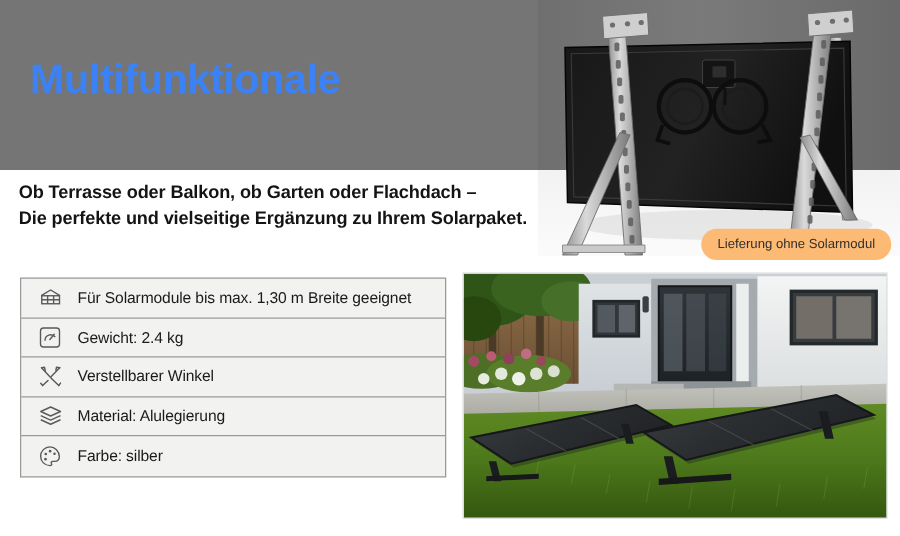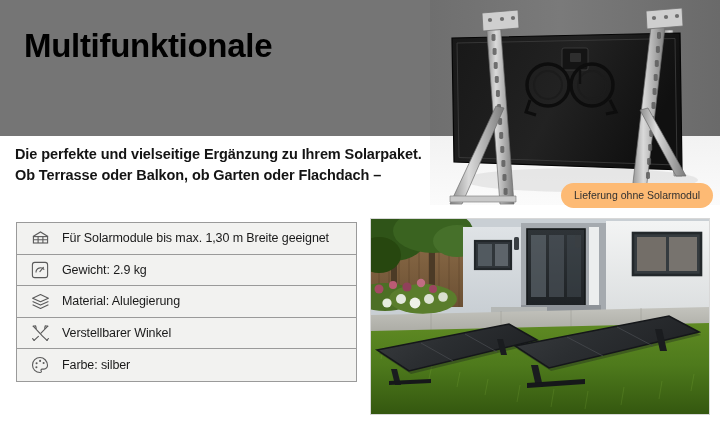--- a/index.html
+++ b/index.html
@@ -11,22 +11,22 @@
     -webkit-font-smoothing:antialiased;
   }
   .page{position:relative;width:720px;height:429px;background:#fff;overflow:hidden;}
 
   
   .header-band{
     position:absolute;left:0;top:0;width:720px;height:136px;
     background:#757575;
   }
   .headline{
-    position:absolute;left:24px;top:26px;width:430px;
-    color:#000000;font-size:33px;line-height:40px;font-weight:bold;
+    position:absolute;left:24px;top:43px;width:430px;
+    color:#3b82f6;font-size:33px;line-height:40px;font-weight:bold;
     letter-spacing:-0.3px;
   }
   .headline-l2{display:block;}
 
   
   .subhead{
     position:absolute;left:15px;top:144px;width:430px;
     color:#141414;font-size:14.5px;line-height:21px;font-weight:bold;
     letter-spacing:-0.1px;
   }
@@ -186,22 +186,22 @@
         <circle cx="247" cy="16" r="2.1" fill="#6e6e6e"></circle>
       </g>
 
       <polygon points="246,176 256,176 218,108 210,110" fill="url(#railGrad)" stroke="#6a6a6a" stroke-width="0.7"></polygon>
     </svg>
   </div>
 
   <div class="badge">Lieferung ohne Solarmodul</div>
 
   <div class="subhead">
+    <span>Ob Terrasse oder Balkon, ob Garten oder Flachdach –</span>
     <span>Die perfekte und vielseitige Ergänzung zu Ihrem Solarpaket.</span>
-    <span>Ob Terrasse oder Balkon, ob Garten oder Flachdach –</span>
   </div>
 
   <div class="features">
 
     <div class="feature-row">
       <span class="feature-icon">
         <svg width="19" height="16" viewBox="0 0 19 16" fill="none" stroke="currentColor" stroke-width="1.1">
           <path d="M2 6.5 L9.5 2 L17 6.5"></path>
           <rect x="2.4" y="6.6" width="14.2" height="6.4"></rect>
           <path d="M2.4 9.8 H16.6 M7.1 6.6 V13 M11.9 6.6 V13"></path>
@@ -212,48 +212,48 @@
 
 
     <div class="feature-row">
       <span class="feature-icon">
         <svg width="18" height="18" viewBox="0 0 18 18" fill="none" stroke="currentColor" stroke-width="1.1">
           <rect x="1.4" y="1.4" width="15.2" height="15.2" rx="2.4"></rect>
           <path d="M5 11.6 A4.6 4.6 0 0 1 13.2 8.6"></path>
           <path d="M12.4 6.4 L8.9 10.6" stroke-linecap="round"></path>
         </svg>
       </span>
-      <span class="feature-text">Gewicht: 2.9 kg</span>
-    </div>
-
-    <div class="feature-row">
-      <span class="feature-icon">
-        <svg width="19" height="17" viewBox="0 0 19 17" fill="none" stroke="currentColor" stroke-width="1.1" stroke-linejoin="round">
-          <path d="M9.5 1.6 L17.4 5.2 L9.5 8.8 L1.6 5.2 Z"></path>
-          <path d="M1.6 8.5 L9.5 12.1 L17.4 8.5"></path>
-          <path d="M1.6 11.8 L9.5 15.4 L17.4 11.8"></path>
-        </svg>
-      </span>
-      <span class="feature-text">Material: Alulegierung</span>
+      <span class="feature-text">Gewicht: 2.4 kg</span>
     </div>
 
     <div class="feature-row">
       <span class="feature-icon">
         <svg width="19" height="18" viewBox="0 0 19 18" fill="none" stroke="currentColor" stroke-width="1.15" stroke-linecap="round" stroke-linejoin="round">
           <path d="M2.2 2.2 L10.6 11.2"></path>
           <path d="M11.0 11.6 L16.0 16.4"></path>
           <path d="M16.8 2.2 L10.0 9.2"></path>
           <path d="M7.4 12.4 L3.1 16.4"></path>
           <path d="M2.2 2.2 L4.6 1.8 L5.2 4.4"></path>
           <path d="M16.8 2.2 L14.2 1.8 L13.7 4.3"></path>
           <path d="M3.1 16.4 L1.6 14.6"></path>
           <path d="M16.0 16.4 L17.4 14.5"></path>
         </svg>
       </span>
       <span class="feature-text">Verstellbarer Winkel</span>
+    </div>
+
+    <div class="feature-row">
+      <span class="feature-icon">
+        <svg width="19" height="17" viewBox="0 0 19 17" fill="none" stroke="currentColor" stroke-width="1.1" stroke-linejoin="round">
+          <path d="M9.5 1.6 L17.4 5.2 L9.5 8.8 L1.6 5.2 Z"></path>
+          <path d="M1.6 8.5 L9.5 12.1 L17.4 8.5"></path>
+          <path d="M1.6 11.8 L9.5 15.4 L17.4 11.8"></path>
+        </svg>
+      </span>
+      <span class="feature-text">Material: Alulegierung</span>
     </div>
 
     <div class="feature-row">
       <span class="feature-icon">
         <svg width="18" height="18" viewBox="0 0 18 18" fill="none" stroke="currentColor" stroke-width="1.1">
           <path d="M9 1.5 A7.5 7.5 0 1 0 9 16.5 C10.3 16.5 10.7 15.6 10.2 14.9 C9.6 14.1 10.1 13.1 11.1 13.1 H13 A3.6 3.6 0 0 0 16.5 9.3 C16.3 4.9 13 1.5 9 1.5 Z"></path>
           <circle cx="5.6" cy="7.2" r="1.05" fill="currentColor" stroke="none"></circle>
           <circle cx="9.1" cy="4.9" r="1.05" fill="currentColor" stroke="none"></circle>
           <circle cx="12.6" cy="7.0" r="1.05" fill="currentColor" stroke="none"></circle>
           <circle cx="5.4" cy="11.3" r="1.05" fill="currentColor" stroke="none"></circle>

